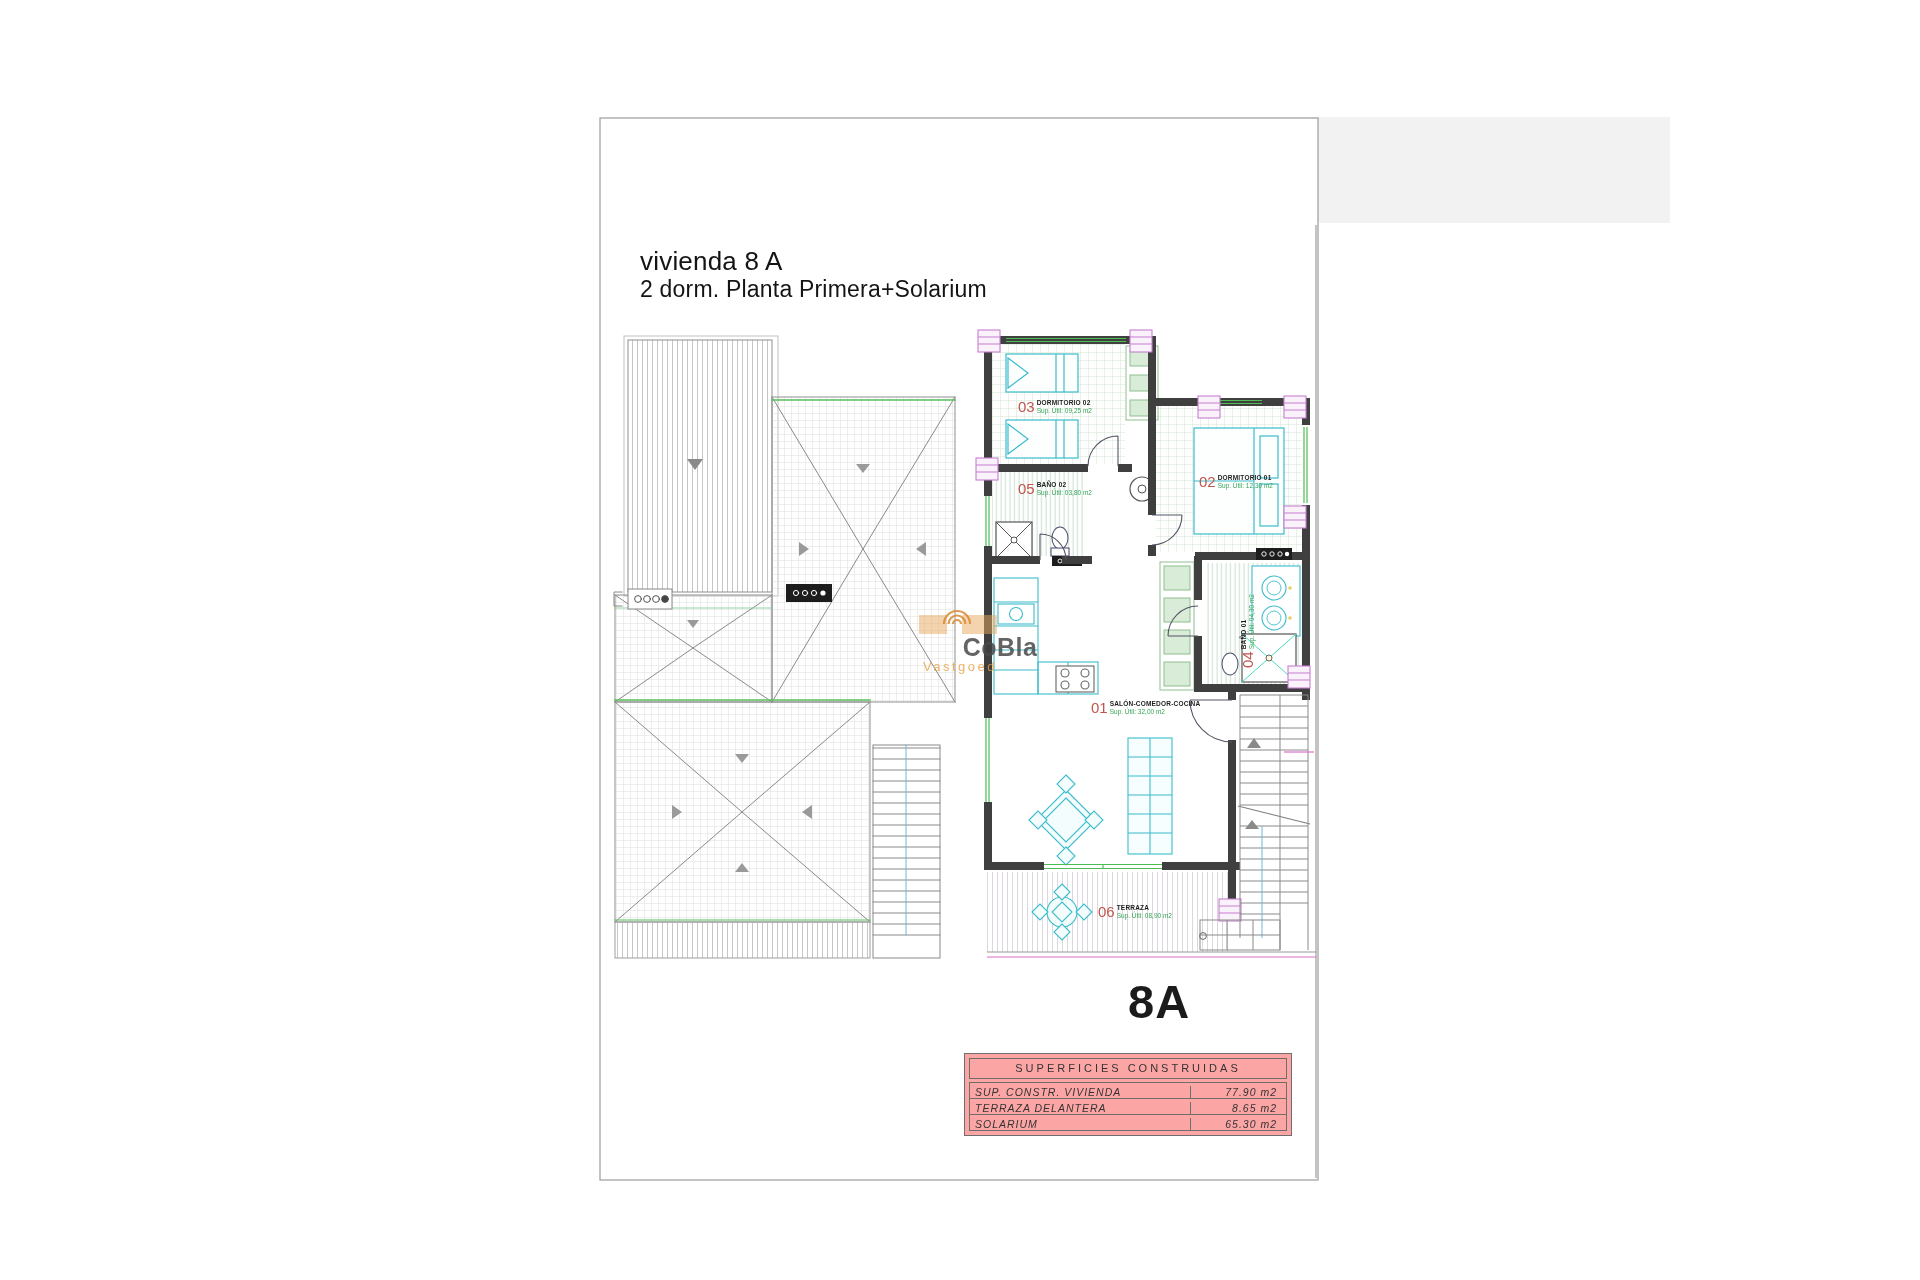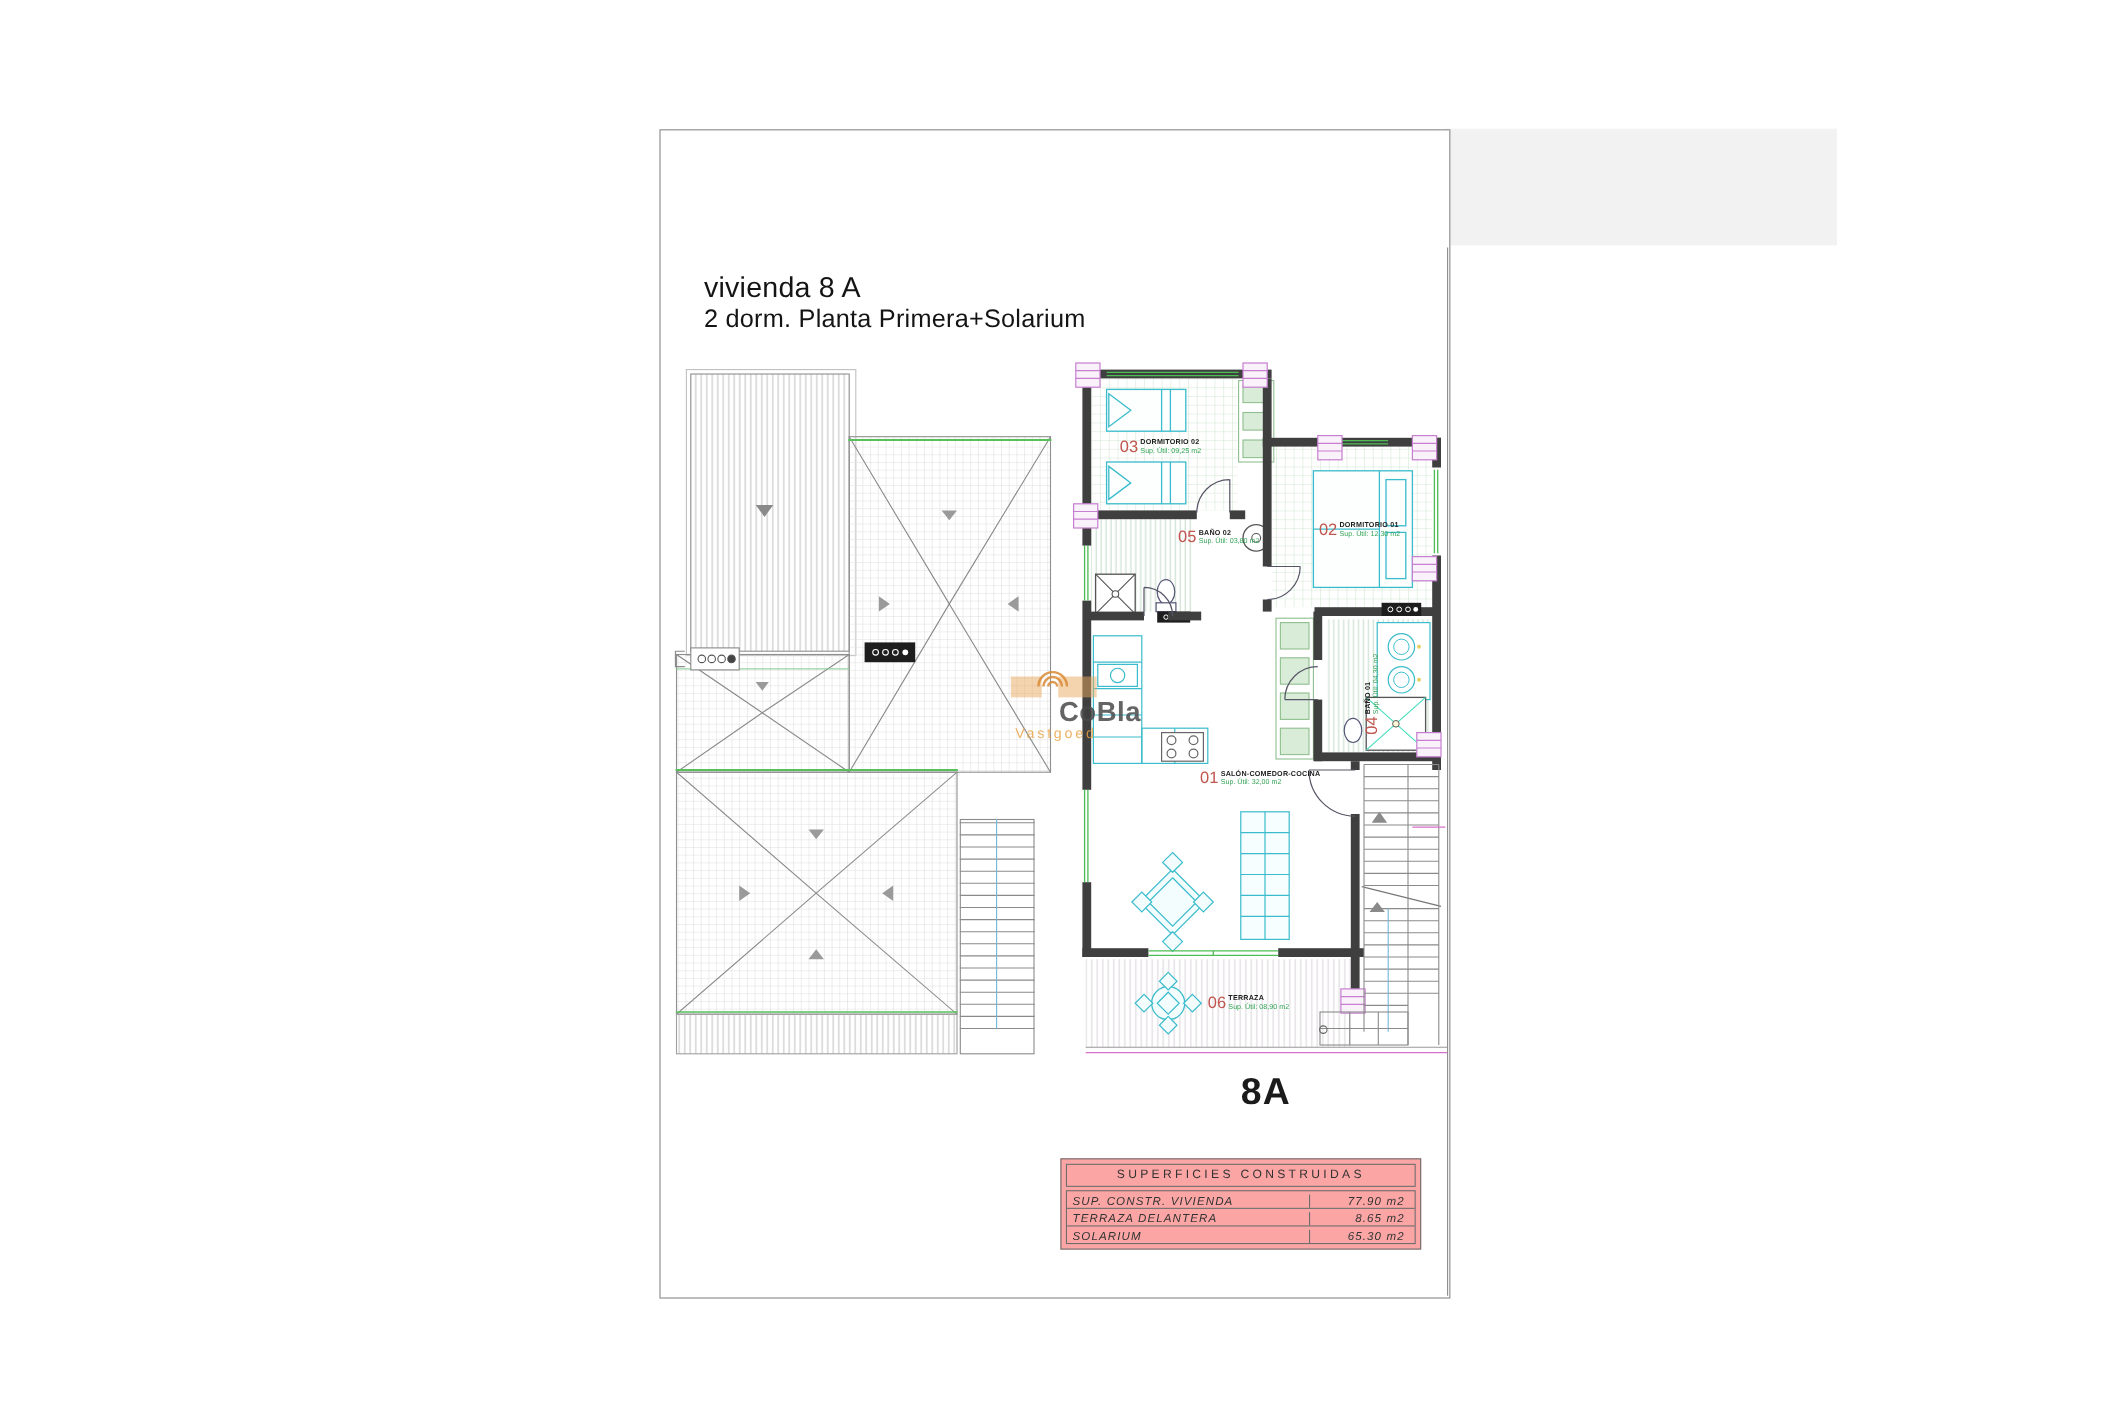--- a/index.html
+++ b/index.html
@@ -4,21 +4,21 @@
 <style>
   html,body{margin:0;padding:0;background:#ffffff;}
   #canvas{position:relative;width:1920px;height:1196px;background:#ffffff;overflow:hidden;
           font-family:"Liberation Sans",sans-serif;}
   #drawing-svg{position:absolute;left:0;top:0;}
   .abs{position:absolute;}
   
   .title-main{left:640px;top:246px;font-size:26px;color:#141414;letter-spacing:.2px;}
   .title-sub{left:640px;top:276px;font-size:23px;color:#141414;letter-spacing:.2px;}
   
-  .unit-big{left:1128px;top:974px;font-size:34px;font-weight:bold;color:#1b1b1b;letter-spacing:1px;}
+  .unit-big{left:1128px;top:974px;font-size:47px;font-weight:bold;color:#1b1b1b;letter-spacing:1px;}
   
   .room-label{position:absolute;display:flex;gap:2px;align-items:flex-start;line-height:1;}
   .room-num{font-size:15px;color:#c0564e;font-weight:400;}
   .room-info{display:flex;flex-direction:column;padding-top:1px;gap:1px;}
   .room-nm{font-size:6.5px;font-weight:bold;color:#1d1d1d;letter-spacing:.2px;white-space:nowrap;}
   .room-ar{font-size:6.5px;color:#35a457;white-space:nowrap;}
   .rot90{transform:rotate(-90deg);transform-origin:left top;}
   
   .sup-table{left:964px;top:1053px;width:318px;border:1px solid #6e6e6e;padding:4px;background:#fca5a5;}
   .sup-head{border:1px solid #6e6e6e;text-align:center;font-size:11px;letter-spacing:3px;color:#333;padding:3px 0 4px 0;margin-bottom:3px;}
@@ -351,21 +351,21 @@
 <div class="abs title-sub">2 dorm.  Planta Primera+Solarium</div>
 
 <div class="room-label" style="left:1018px;top:399px;">
   <span class="room-num">03</span>
   <span class="room-info">
     <span class="room-nm">DORMITORIO 02</span>
     <span class="room-ar">Sup. Útil: 09,25 m2</span>
   </span>
 </div>
 
-<div class="room-label" style="left:1071px;top:481px;">
+<div class="room-label" style="left:1018px;top:481px;">
   <span class="room-num">05</span>
   <span class="room-info">
     <span class="room-nm">BAÑO 02</span>
     <span class="room-ar">Sup. Útil: 03,80 m2</span>
   </span>
 </div>
 
 <div class="room-label" style="left:1199px;top:474px;">
   <span class="room-num">02</span>
   <span class="room-info">

